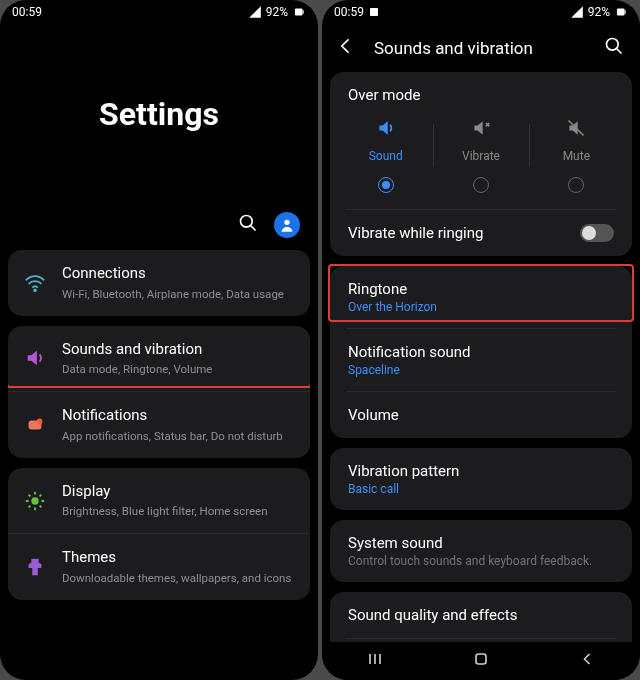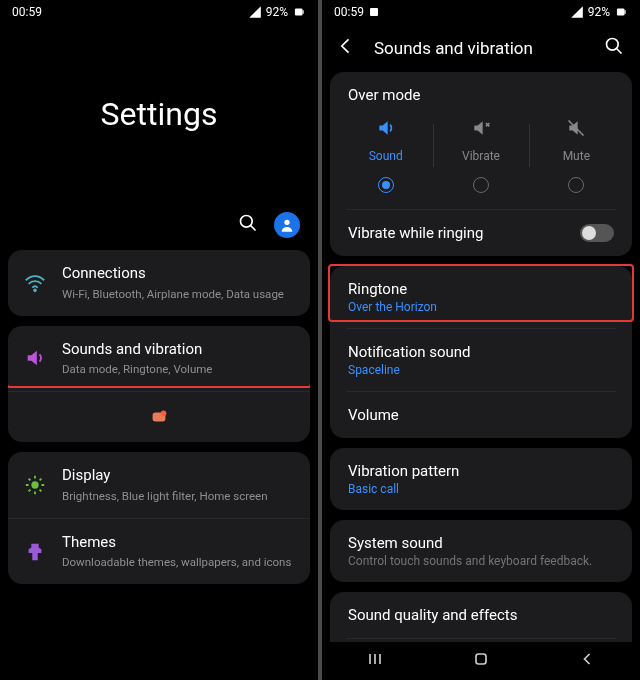--- a/index.html
+++ b/index.html
@@ -13,20 +13,21 @@
     overflow: hidden;
   }
   .phone {
     width: 318px;
     height: 680px;
     background: #000;
     position: relative;
     overflow: hidden;
     display: flex;
     flex-direction: column;
+    border-radius: 26px;
   }
   .status-bar {
     height: 24px;
     display: flex;
     align-items: center;
     justify-content: space-between;
     padding: 0 12px;
     color: #fff;
     font-size: 12px;
   }
@@ -34,21 +35,21 @@
   .status-right { display: flex; align-items: center; gap: 4px; }
   .status-right svg { width: 14px; height: 14px; }
   
   .hero {
     flex: 0 0 180px;
     display: flex;
     align-items: center;
     justify-content: center;
     color: #fff;
     font-size: 32px;
-    font-weight: 400;
+    font-weight: 700;
   }
   .hero-actions {
     display: flex;
     justify-content: flex-end;
     align-items: center;
     gap: 16px;
     padding: 8px 18px 12px;
   }
   .search-ic { color: #fff; }
   .avatar {
@@ -244,20 +245,24 @@
           <div class="row-sub">Data mode, Ringtone, Volume</div>
         </div>
       </div>
       <div class="row">
         <div class="row-ic">
             <svg width="22" height="22" viewBox="0 0 24 24" fill="#e87a5a">
               <rect x="5" y="7" width="14" height="10" rx="3"></rect>
               <circle cx="17" cy="8" r="3" fill="#ff5a3a"></circle>
             </svg>
           </div>
+        <div class="row-text">
+          <div class="row-title">Notifications</div>
+          <div class="row-sub">App notifications, Status bar, Do not disturb</div>
+        </div>
       </div>
       <div class="hl-red" style="top:-2px;left:-2px;right:-2px;height:64px"></div>
     </div>
 
     <div class="card">
       <div class="row">
         <div class="row-ic">
             <svg width="22" height="22" viewBox="0 0 24 24" fill="#6bbf3e">
               <circle cx="12" cy="12" r="4"></circle>
               <g stroke="#6bbf3e" stroke-width="2">

